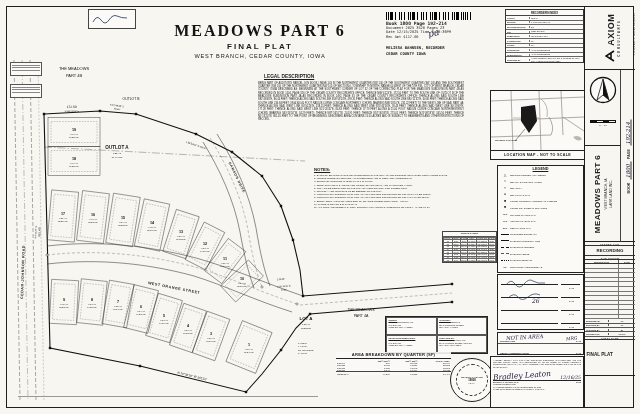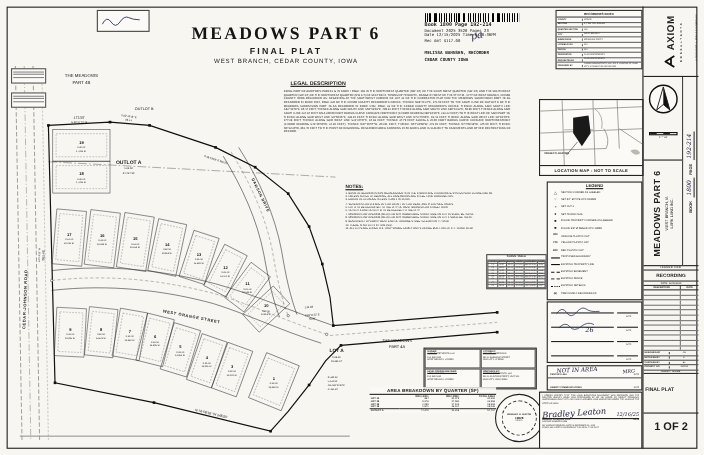--- a/index.html
+++ b/index.html
@@ -825,16 +825,15 @@
           </div>
           <div class="r">
             <div class="k">PROJECT NO</div>
             <div class="v">210012</div>
           </div>
         </div>
       <div class="shname">SHEET NAME</div>
       <div class="fplat">
         <span>FINAL PLAT</span>
       </div>
-      <div class="sheetno">1 OF 2</div>
     </div>
   </div>
 </div>
 
 </body></html>

